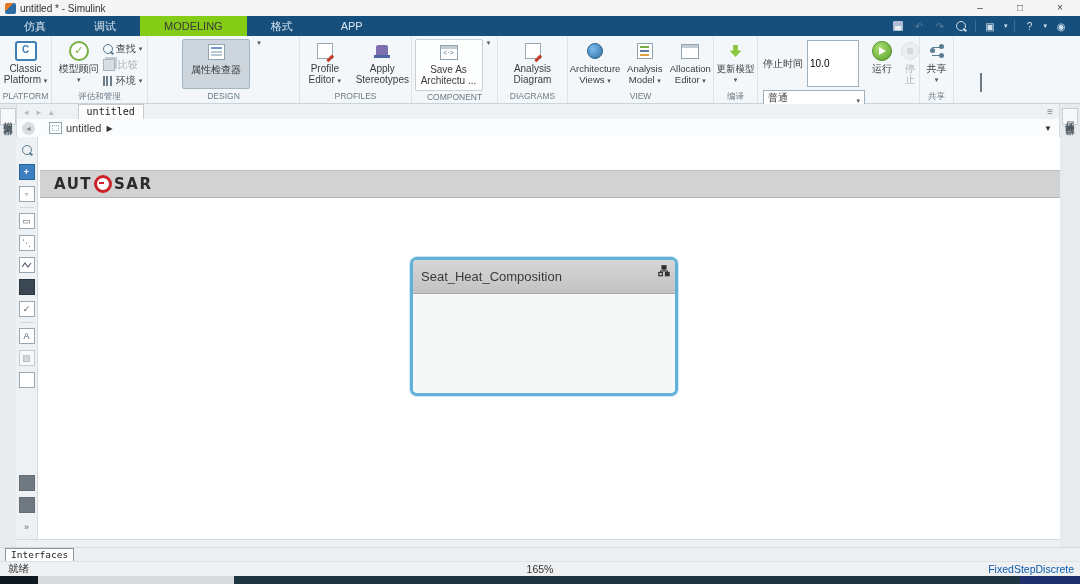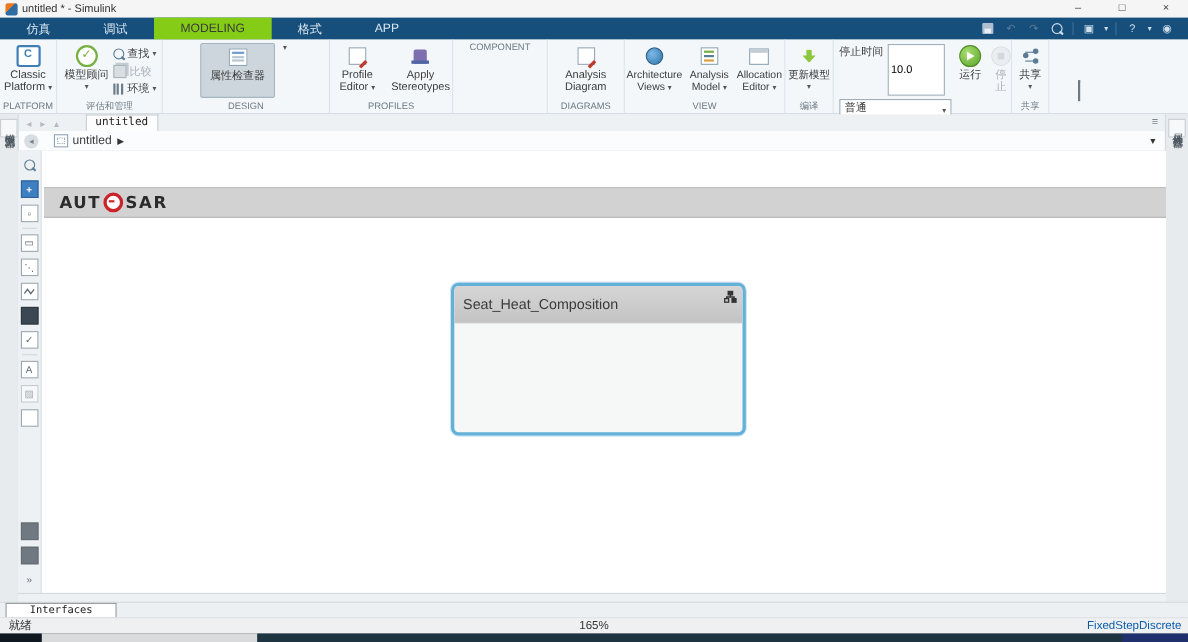--- a/index.html
+++ b/index.html
@@ -104,21 +104,21 @@
   #autosar-band{position:absolute;left:2px;right:0;top:33px;height:26px;background:#d2d2d2;border-top:1px solid #bfbfbf;border-bottom:1px solid #b5b5b5;display:flex;align-items:center}
   #autosar-logo{margin-left:14px;display:flex;align-items:center;font-weight:bold;font-size:15px;letter-spacing:1.5px;color:#2b2b2b;font-family:"DejaVu Sans",sans-serif}
   #autosar-e{width:12px;height:12px;border:3px solid #cc2229;border-radius:50%;margin:0 2px;position:relative;background:#fff}
   #autosar-e::after{content:"";position:absolute;left:2px;top:3.5px;width:5px;height:2px;background:#cc2229}
   #block{position:absolute;left:372px;top:120px;width:268px;height:139px;background:#f6f7f7;border:3px solid #63b1d8;border-radius:7px;box-sizing:border-box;box-shadow:0 0 0 1px #cfe6f2}
   #block-header{height:33px;background:linear-gradient(#d6d6d6,#c3c3c3);border-bottom:1px solid #a9a9a9;border-radius:4px 4px 0 0;display:flex;align-items:center;position:relative}
   #block-title{font-size:13px;font-weight:normal;color:#3a3a3a;margin-left:8px}
   #block-badge{position:absolute;right:5px;top:3px}
   
   #interfaces-row{left:0;right:0;bottom:22px;height:14px;background:#edf0f2;border-top:1px solid #d3dade;display:flex;align-items:center}
-  #interfaces-tab{margin-left:5px;background:#fff;border:1px solid #8f979d;font-family:"DejaVu Sans Mono",monospace;font-size:9.5px;padding:0 21px;height:12px;line-height:12px;color:#222}
+  #interfaces-tab{margin-left:5px;background:#fff;border:1px solid #8f979d;font-family:"DejaVu Sans Mono",monospace;font-size:9.5px;padding:0 5px;height:12px;line-height:12px;color:#222}
   #statusbar{left:0;right:0;bottom:8px;height:14px;background:#eef0f2;border-top:1px solid #dde2e6;font-size:10.5px;display:flex;align-items:center}
   #status-ready{margin-left:8px;color:#333}
   #status-zoom{position:absolute;left:50%;transform:translateX(-50%);color:#333}
   #status-solver{margin-left:auto;margin-right:6px;color:#0b5cad}
   #taskbar{left:0;right:0;bottom:0;height:8px;background:#1f3441;display:flex}
   .tseg1{width:38px;background:#0f1720}
   .tseg2{width:196px;background:#d9dadb}
   .tseg3{flex:1;background:#1f3441}
   .tseg4{width:60px;background:#202f6e}
 </style>
@@ -232,20 +232,29 @@
         <span class="ic">
             <span class="i-stamp"></span>
           </span>
         <span>Apply Stereotypes</span>
       </div>
     </div>
     <div class="grp-label">PROFILES</div>
   </div>
 
   <div class="grp" style="width:86px">
+    <div class="grp-items">
+      <div class="bigbtn" style="width:62px;height:48px;border:1px solid #c6d0d8;border-radius:2px;background:#fdfefe;justify-content:flex-start">
+        <span class="ic">
+            <span class="i-winframe">&lt;·&gt;</span>
+          </span>
+        <span>Save As Architectu ...</span>
+      </div>
+      <div class="varrstrip">▾</div>
+    </div>
     <div class="grp-label">COMPONENT</div>
   </div>
 
   <div class="grp" style="width:70px">
     <div class="grp-items">
       <div class="bigbtn" style="width:60px">
         <span class="ic">
             <span class="i-pencilsheet"></span>
           </span>
         <span>Analysis Diagram</span>
@@ -288,21 +297,21 @@
         <span>更新模型</span>
         <span class="arr">▾</span>
       </div>
     </div>
     <div class="grp-label">编译</div>
   </div>
 
   <div class="grp" style="width:162px">
     <div class="grp-items" style="justify-content:flex-start;padding-left:5px;gap:5px">
       <div style="display:flex;flex-direction:column;gap:3px;padding-top:1px">
-        <div style="display:flex;gap:4px;font-size:10px">
+        <div style="display:flex;align-items:center;gap:4px;font-size:10px">
           <span>停止时间</span>
           <input class="stoptime-input" value="10.0" style="">
         </div>
         <div class="modesel">
           <span>普通</span>
           <span class="arr">▾</span>
         </div>
         <div class="smallrow" style="height:12px">
           <span class="i-restart"></span>
           <span>快速重启</span>

